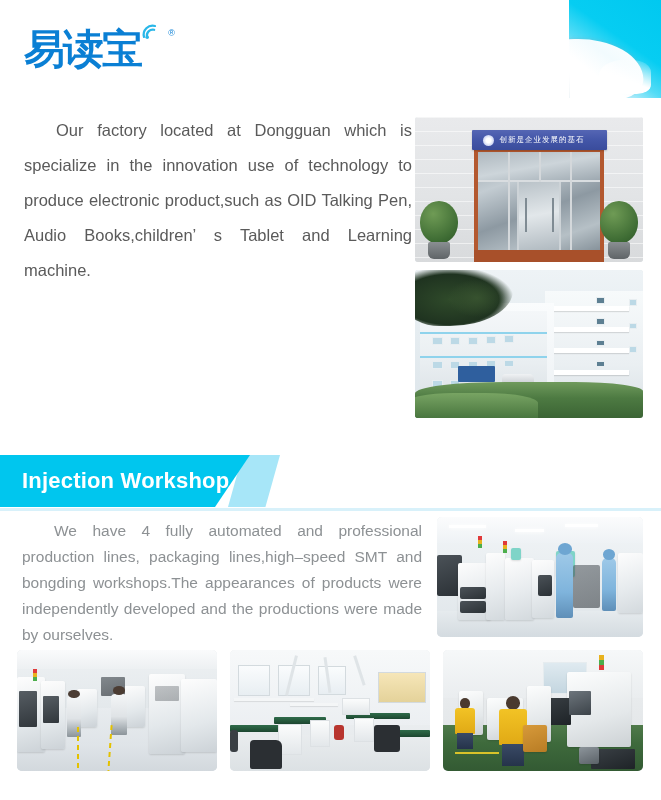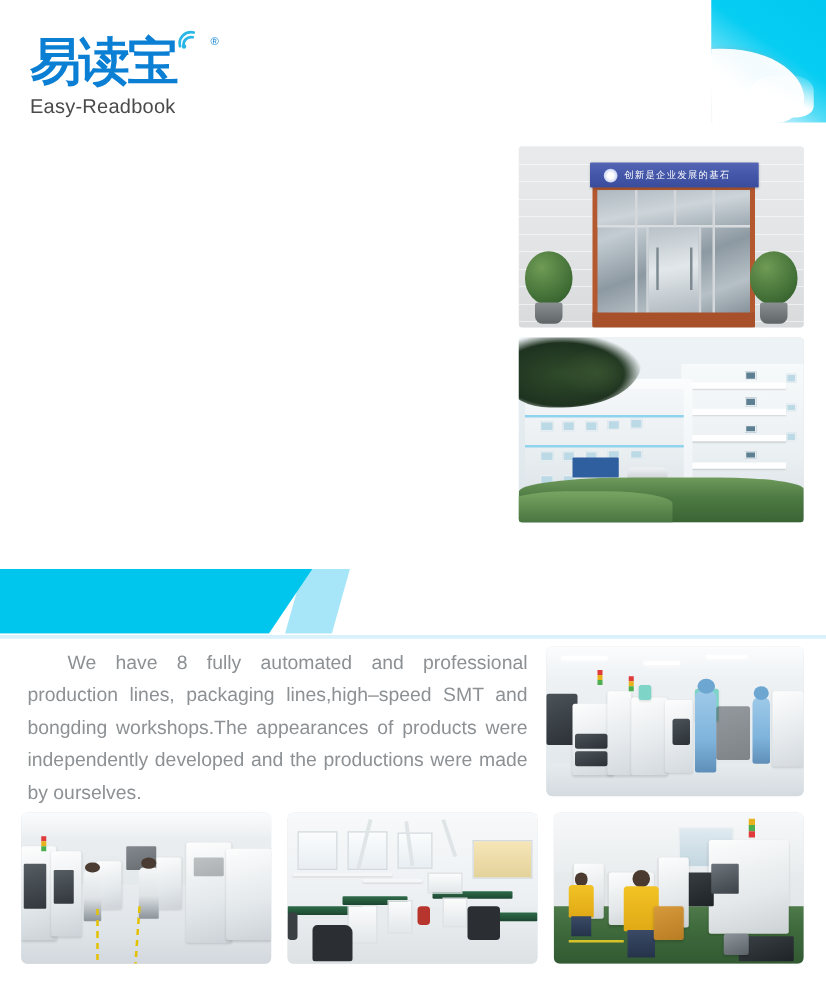--- a/index.html
+++ b/index.html
@@ -344,24 +344,24 @@
   <div class="logo-block">
     <div class="logo-mark">
       <div class="logo-cn">易读宝</div>
       <svg class="logo-wifi" viewBox="0 0 20 18">
         <path d="M3 15 a9 9 0 0 1 11 -11" stroke="#29b7e8" stroke-width="2.2" fill="none" stroke-linecap="round"></path>
         <path d="M6 15 a6 6 0 0 1 7.2 -7.2" stroke="#29b7e8" stroke-width="2.2" fill="none" stroke-linecap="round"></path>
         <circle cx="6.2" cy="15.2" r="1.8" fill="#29b7e8"></circle>
       </svg>
       <div class="logo-reg">®</div>
     </div>
-    <div class="logo-en">Easy-Readbook</div>
   </div>
 
   <div class="sec1-text">
+    <p class="para">Our factory located at Dongguan which is specialize in the innovation use of technology to produce electronic product,such as OID Talking Pen, Audio Books,children’ s Tablet and Learning machine.</p>
   </div>
 
   <div class="photo" id="photo-entrance">
     <div class="photo-inner">
       <div class="ent-wall"></div>
       <div class="ent-wall-lines"></div>
       <div class="ent-frame">
         <div class="ent-glass"></div>
         <div class="ent-transom"></div>
         <div class="ent-mull" style="left:26%"></div>
@@ -427,25 +427,26 @@
       <div class="bld-tree"></div>
       <div class="bld-tree2"></div>
       <div class="bld-hedge"></div>
       <div class="bld-hedge2"></div>
     </div>
   </div>
 
   <div class="section-banner">
     <div class="banner-chev"></div>
     <div class="banner-main"></div>
+    <div class="banner-title">Injection Workshop</div>
   </div>
   <div class="banner-rule"></div>
 
   <div class="sec2-text">
-    <p class="para2">We have 8 fully automated and professional production lines, packaging lines,high–speed SMT and bongding workshops.The appearances of products were independently developed and the productions were made by ourselves.</p>
+    <p class="para2">We have 4 fully automated and professional production lines, packaging lines,high–speed SMT and bongding workshops.The appearances of products were independently developed and the productions were made by ourselves.</p>
   </div>
 
   <div class="photo" id="photo-smt">
     <div class="photo-inner">
       <div class="smt-bg"></div>
       <div class="smt-ceil"></div>
       <div class="smt-light" style="left:6%;top:7%;width:18%"></div>
       <div class="smt-light" style="left:38%;top:10%;width:14%"></div>
       <div class="smt-light" style="left:62%;top:6%;width:16%"></div>
       <div class="smt-floor"></div>

